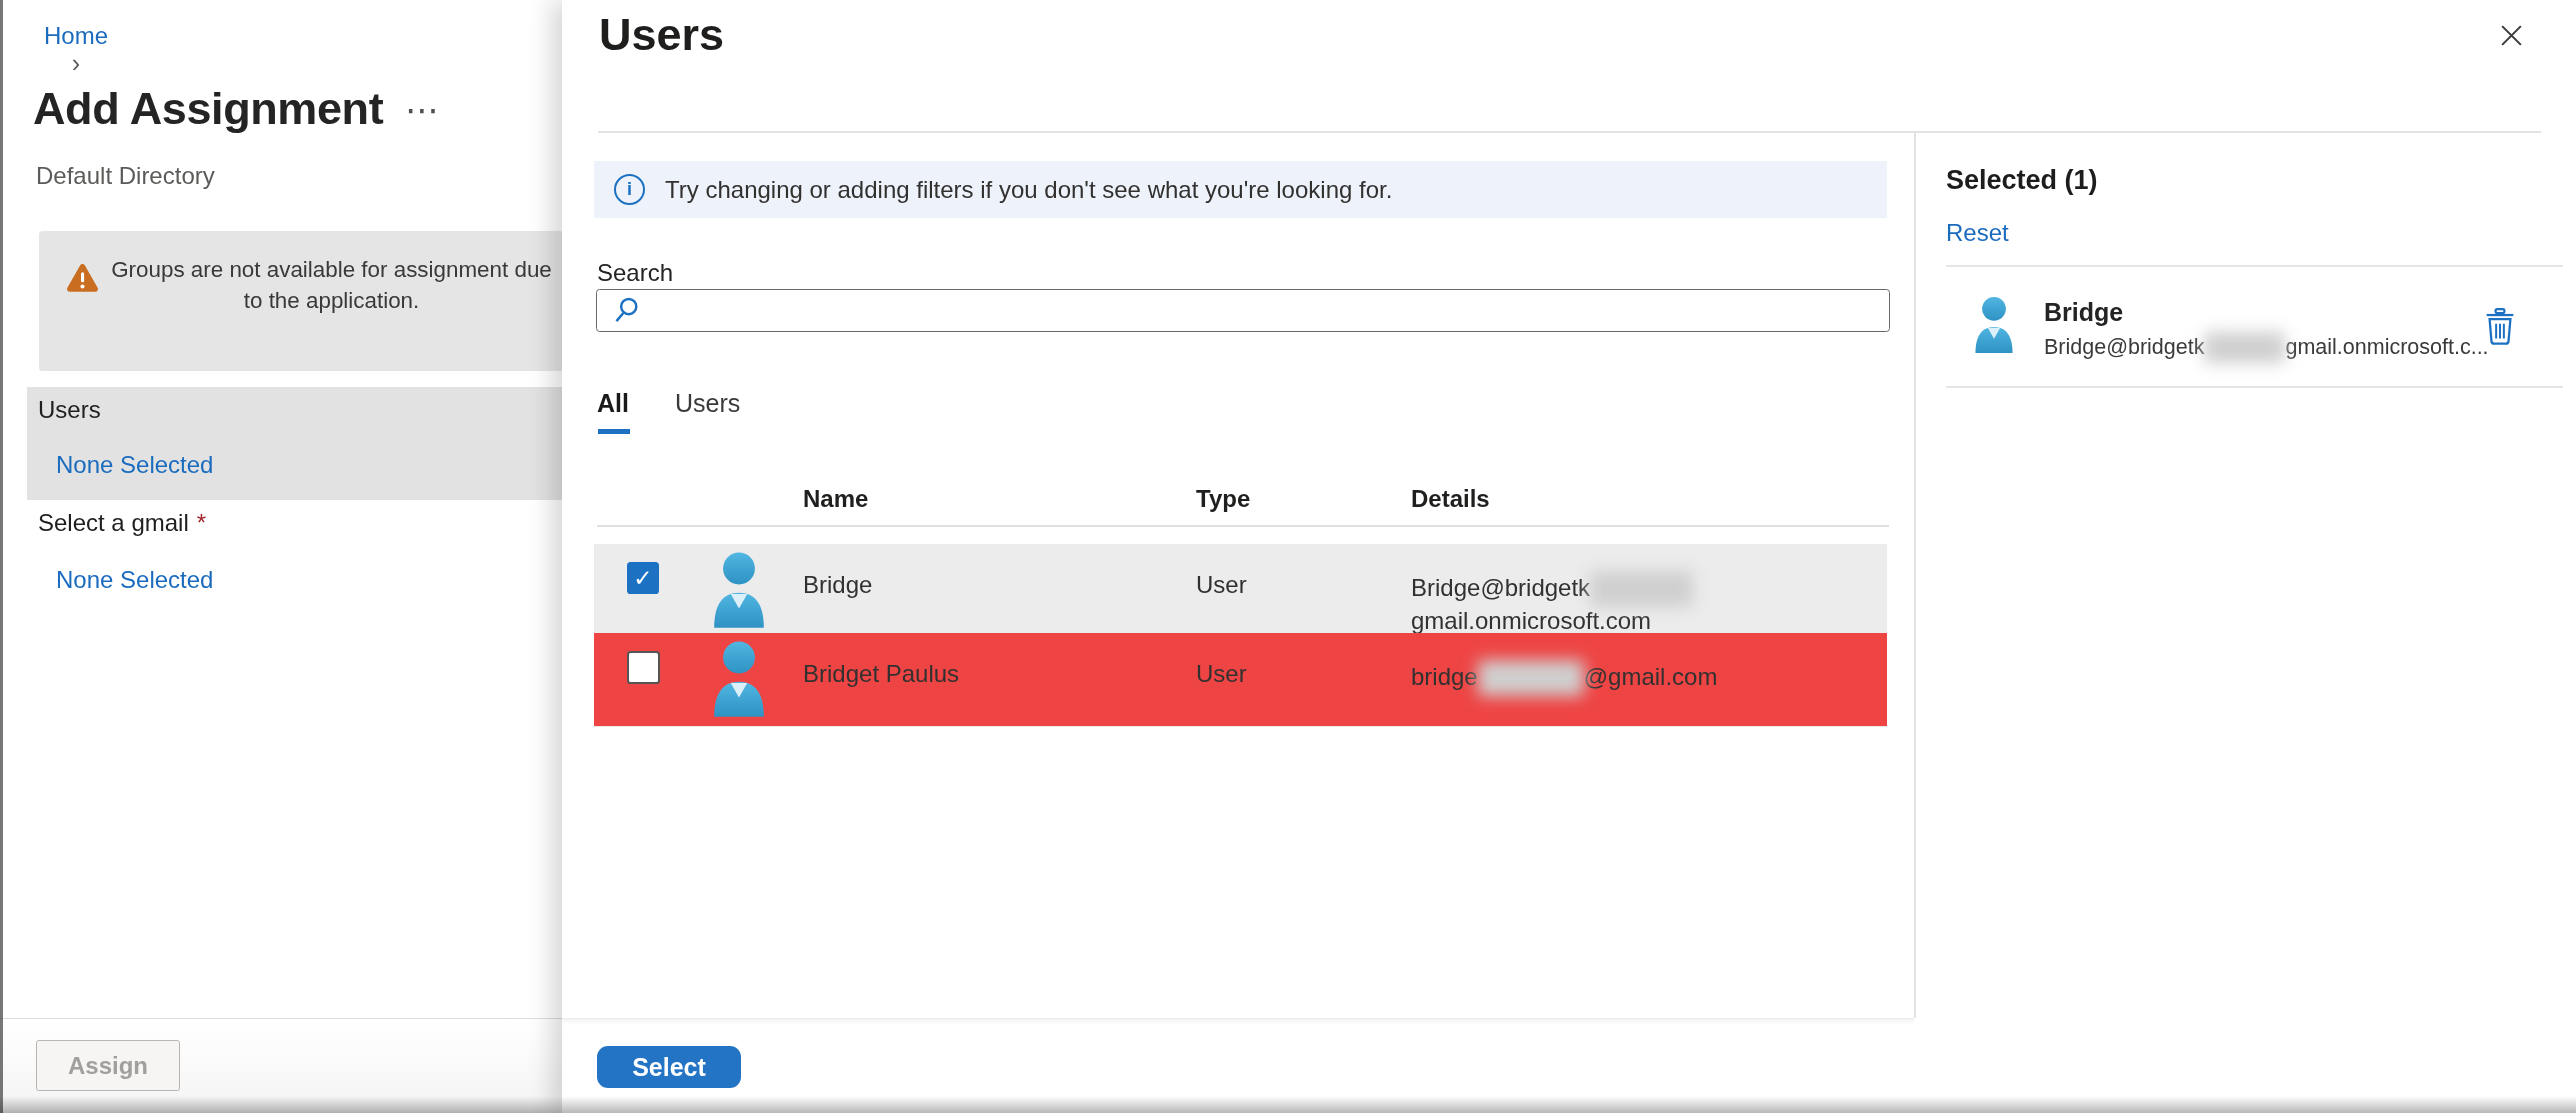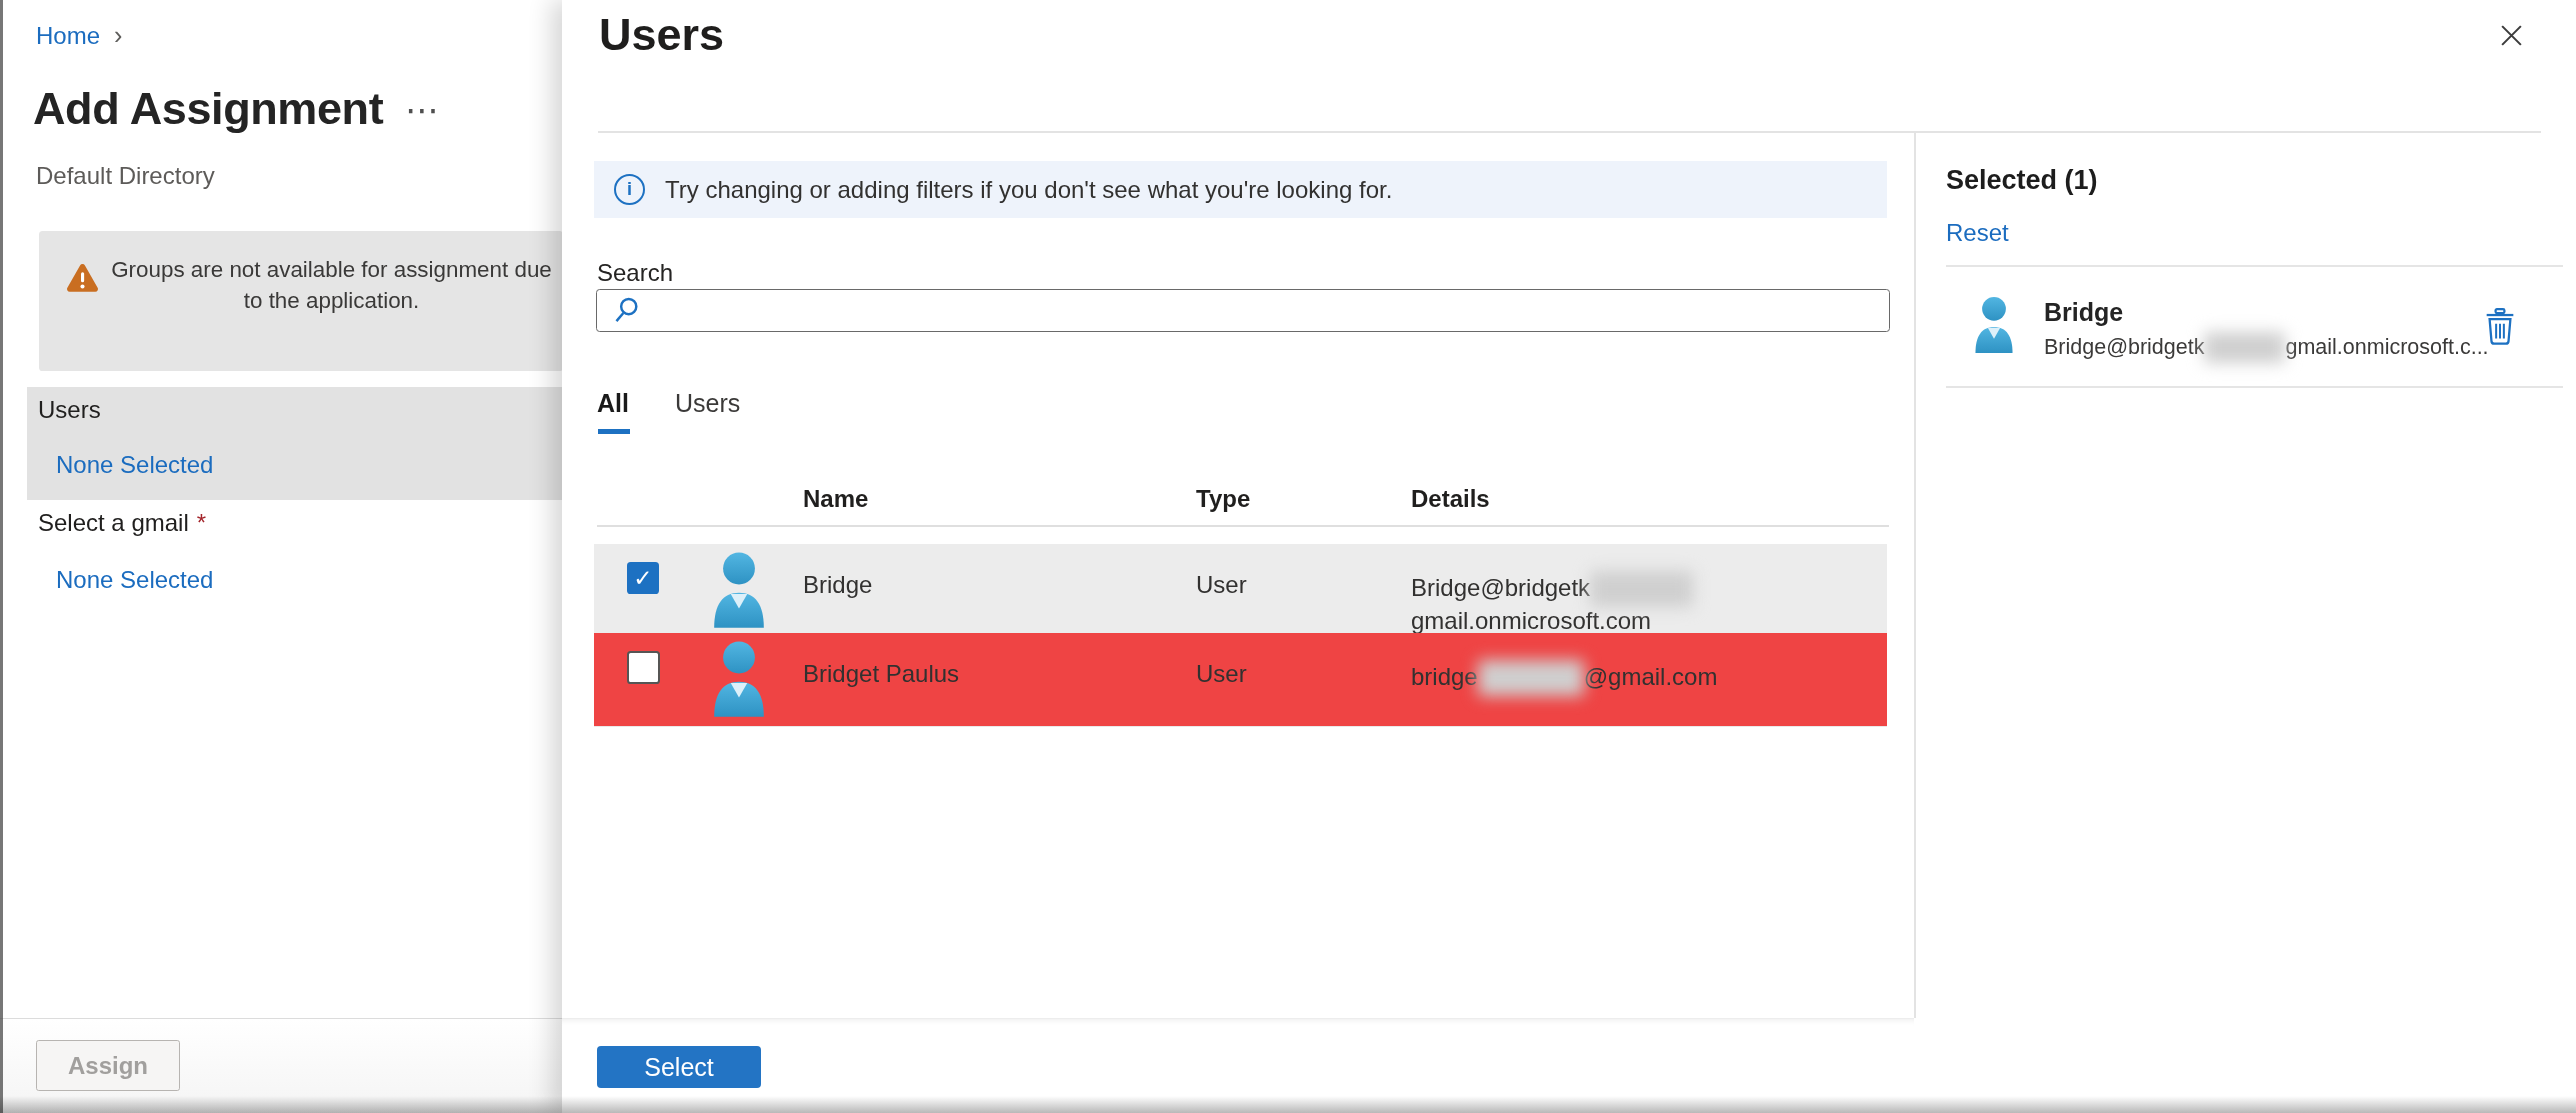--- a/index.html
+++ b/index.html
@@ -3,21 +3,21 @@
 <meta charset="utf-8">
 <style>
   html,body{margin:0;padding:0;background:#fff;}
   .page{position:relative;width:2576px;height:1114px;background:#fff;overflow:hidden;
         font-family:"Liberation Sans","DejaVu Sans",sans-serif;color:#323130;}
   .abs{position:absolute;}
   a{text-decoration:none;}
   .link{color:#1b6cbf;cursor:pointer;}
 
   
-  .breadcrumb{left:36px;top:21.5px;font-size:24px;display:flex;align-items:center;gap:14px;}
+  .breadcrumb{left:44px;top:21.5px;font-size:24px;display:flex;align-items:center;gap:1px;flex-direction:column;}
   .breadcrumb .chev{color:#5f5e5c;font-size:25px;line-height:1;}
   .page-title{left:33px;top:83px;font-size:45px;font-weight:700;color:#242424;letter-spacing:-0.4px;}
   .more-dots{left:405px;top:90px;font-size:34px;color:#4f4f4f;letter-spacing:1.8px;}
   .page-subtitle{left:36px;top:162px;font-size:24px;color:#5d5b59;}
 
   .warn-banner{left:39px;top:231px;width:524px;height:140px;background:#e5e5e5;border-radius:3.6px;text-align:center;}
   .warn-icon{left:27px;top:32px;width:33px;height:30px;}
   .warn-text{left:72px;top:23px;width:441px;font-size:22.4px;line-height:31px;color:#3a3938;}
 
   .nav-selected-block{left:27px;top:387px;width:535px;height:113px;background:#e2e2e2;}
@@ -71,22 +71,22 @@
               justify-content:center;font-weight:700;}
   .cb.unchecked{background:#fff;border:2.7px solid #565554;width:29px;height:29px;}
   .avatar{left:117px;top:5.4px;width:56px;height:81px;position:absolute;}
   .cell{position:absolute;top:27px;font-size:24px;color:#323130;}
   .cell-name{left:209px;}.cell-type{left:602px;}.cell-details{left:817px;}
   .blur{display:inline-block;width:103px;height:36px;background:#cfcfcf;border-radius:3.6px;
         filter:blur(8px);vertical-align:-10.8px;}
 
   .main-footer{left:0;top:1018px;width:1352px;height:96px;background:#fff;border-top:1.8px solid #ededed;
                box-shadow:inset 0 7.2px 7.2px -7.2px rgba(0,0,0,0.10);}
-  .select-btn{left:35px;top:1046px;width:164px;height:42px;background:#2374c4;border:none;border-radius:4px;
-              color:#fff;font-size:25px;font-weight:400;display:flex;align-items:center;justify-content:center;}
+  .select-btn{left:35px;top:1046px;width:144px;height:42px;background:#2374c4;border:none;border-radius:11px;
+              color:#fff;font-size:25px;font-weight:700;display:flex;align-items:center;justify-content:center;}
 
   .vert-divider{left:1352px;top:133px;width:1.8px;height:885px;background:#e3e3e3;}
 
   
   .sel-header{left:1384px;top:165px;font-size:27px;font-weight:700;color:#1d1d1d;}
   .sel-reset{left:1384px;top:219px;font-size:24px;}
   .sel-rule1{left:1384px;top:265px;width:617px;height:1.8px;background:#e5e5e5;}
   .sel-avatar{left:1407px;top:296px;width:50px;height:57px;}
   .sel-name{left:1482px;top:298px;font-size:25px;font-weight:700;color:#242424;}
   .sel-email{left:1482px;top:332px;font-size:21.5px;color:#3b3a39;white-space:nowrap;}

